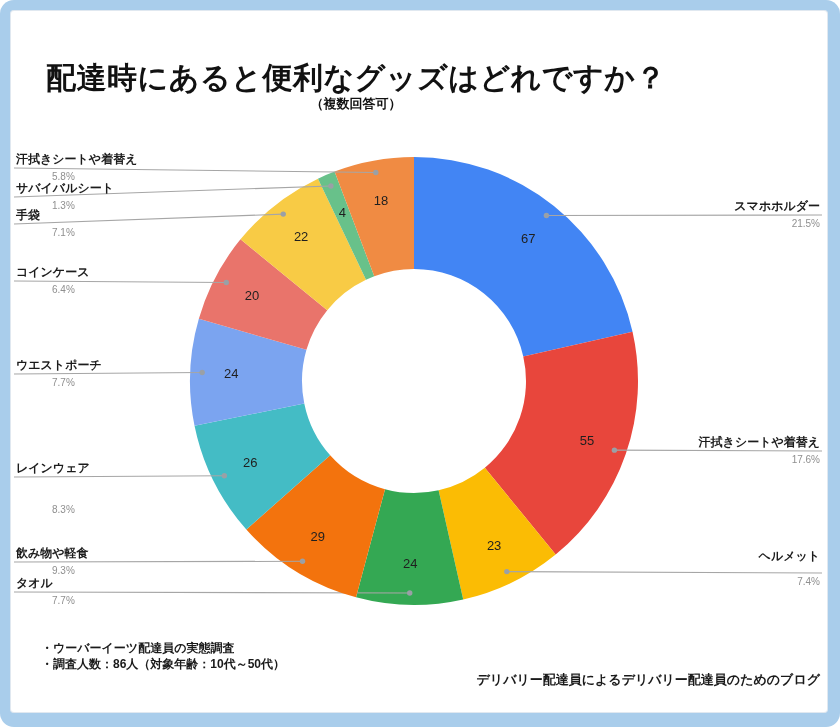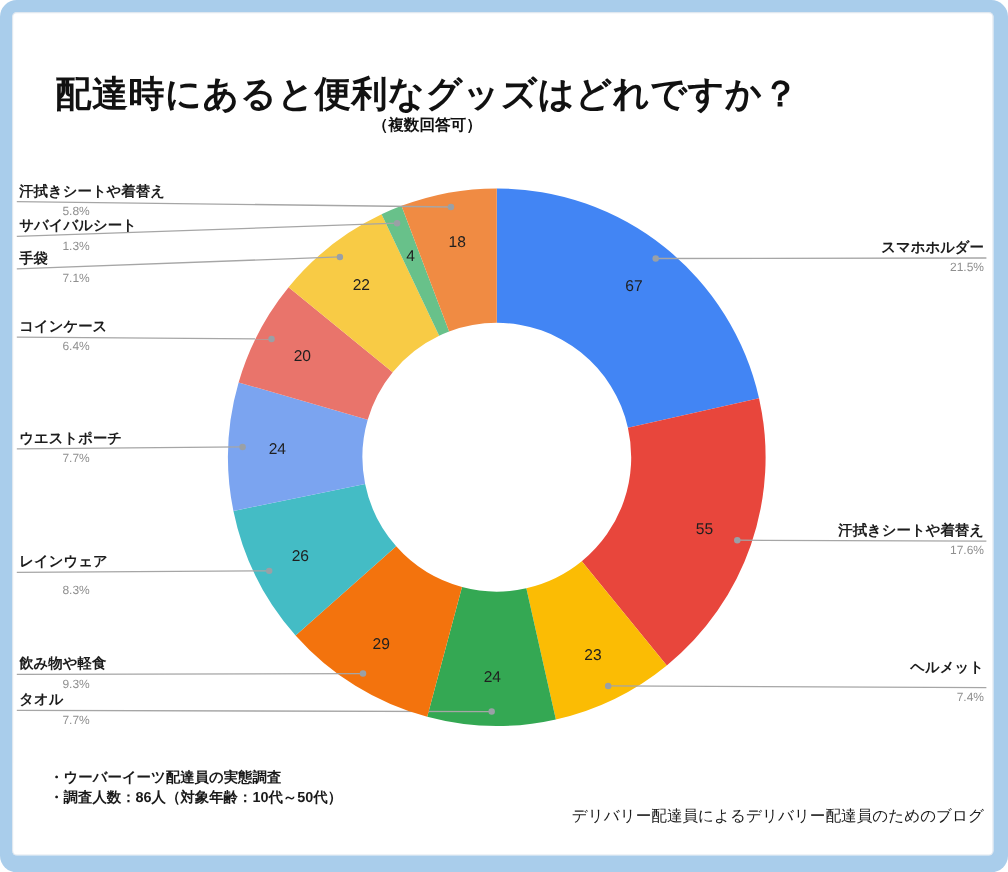--- a/index.html
+++ b/index.html
@@ -37,21 +37,21 @@
     line-height:13px;white-space:nowrap;margin-left:36px;
   }
   .side-left{left:16px;text-align:left;}
   .side-right{right:20px;text-align:right;}
   .notes{
     position:absolute;left:12px;top:640px;
     font-size:12px;font-weight:700;color:#1a1a1a;line-height:16px;margin-left:29px;
   }
   .footer{
     position:absolute;right:20px;top:671px;
-    font-size:13px;font-weight:400;color:#1a1a1a;text-align:right;
+    font-size:13px;font-weight:700;color:#1a1a1a;text-align:right;
   }
 </style>
 </head>
 <body>
 
 <div class="frame">
   <div class="canvas"></div>
 </div>
 
 <div class="stage">
@@ -110,21 +110,21 @@
       <div class="slice-percent side-right" style="top: 217px;">21.5%</div>
       <div class="slice-label side-right" style="top: 435px;">汗拭きシートや着替え</div>
       <div class="slice-percent side-right" style="top: 453px;">17.6%</div>
       <div class="slice-label side-right" style="top: 549px; text-align: right;">ヘルメット</div>
       <div class="slice-percent side-right" style="top: 575px;">7.4%</div>
       <div class="slice-label side-left" style="top: 576px;">タオル</div>
       <div class="slice-percent side-left" style="top: 594px;">7.7%</div>
       <div class="slice-label side-left" style="top: 546px;">飲み物や軽食</div>
       <div class="slice-percent side-left" style="top: 564px;">9.3%</div>
       <div class="slice-label side-left" style="top: 461px;">レインウェア</div>
-      <div class="slice-percent side-left" style="top: 486px; text-align: center;">8.3%</div>
+      <div class="slice-percent side-left" style="top: 503px; text-align: center;">8.3%</div>
       <div class="slice-label side-left" style="top: 358px;">ウエストポーチ</div>
       <div class="slice-percent side-left" style="top: 376px;">7.7%</div>
       <div class="slice-label side-left" style="top: 265px;">コインケース</div>
       <div class="slice-percent side-left" style="top: 283px;">6.4%</div>
       <div class="slice-label side-left" style="top: 208px;">手袋</div>
       <div class="slice-percent side-left" style="top: 226px;">7.1%</div>
       <div class="slice-label side-left" style="top: 181px;">サバイバルシート</div>
       <div class="slice-percent side-left" style="top: 199px;">1.3%</div>
       <div class="slice-label side-left" style="top: 152px;">汗拭きシートや着替え</div>
       <div class="slice-percent side-left" style="top: 170px;">5.8%</div>

